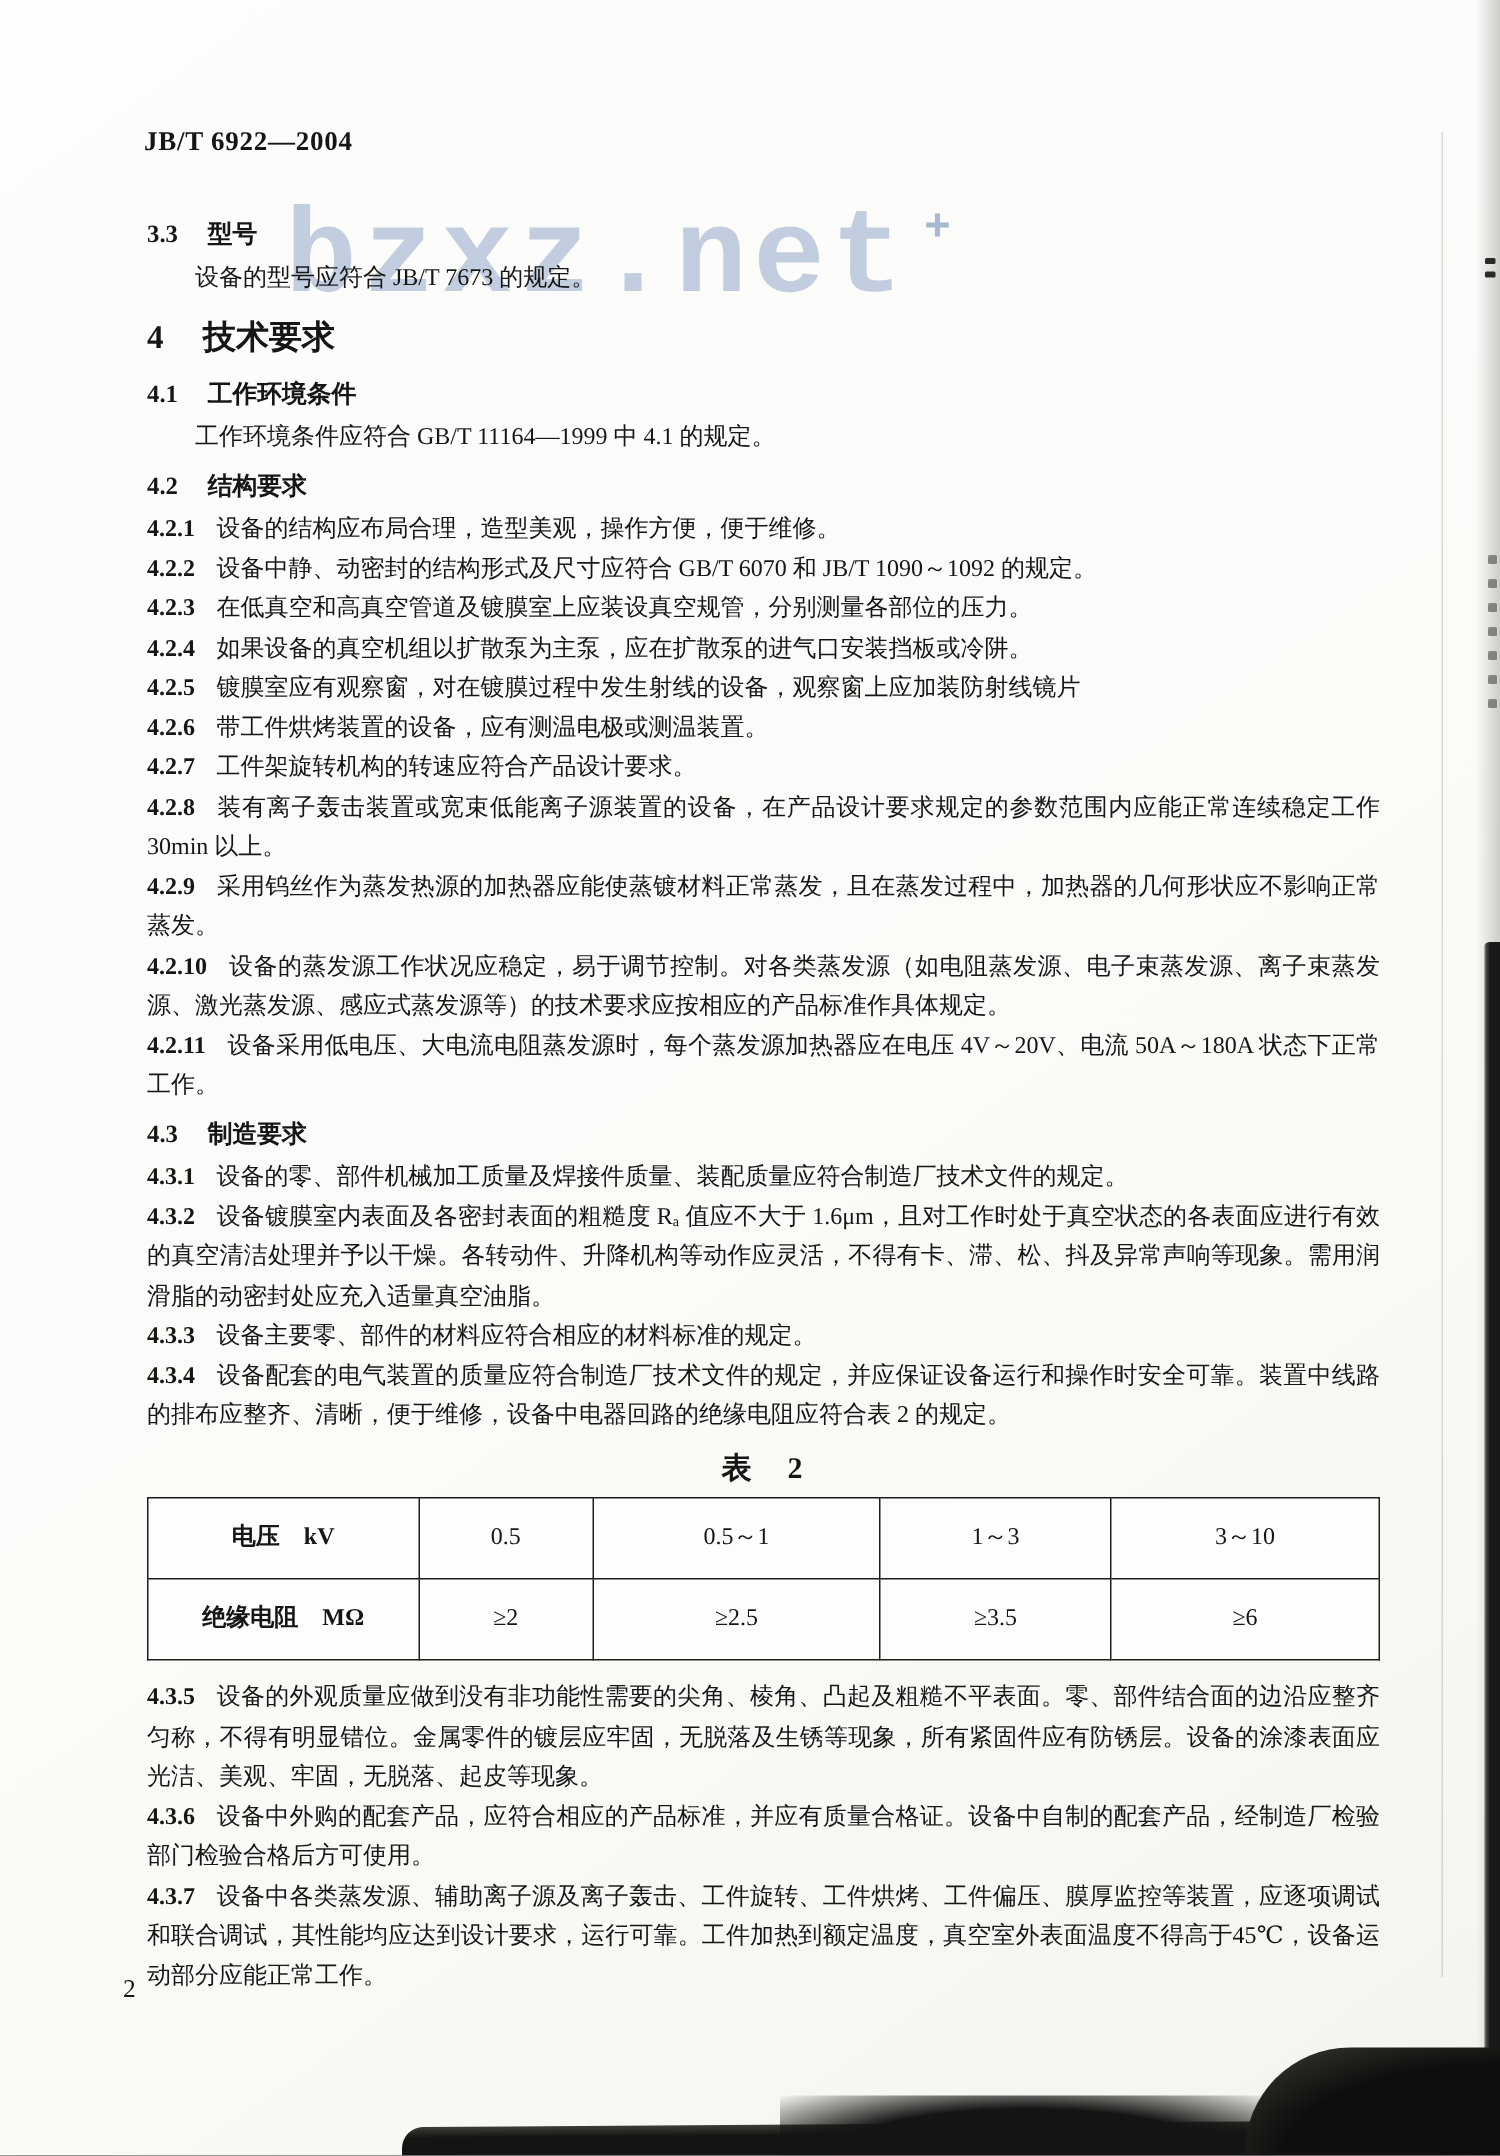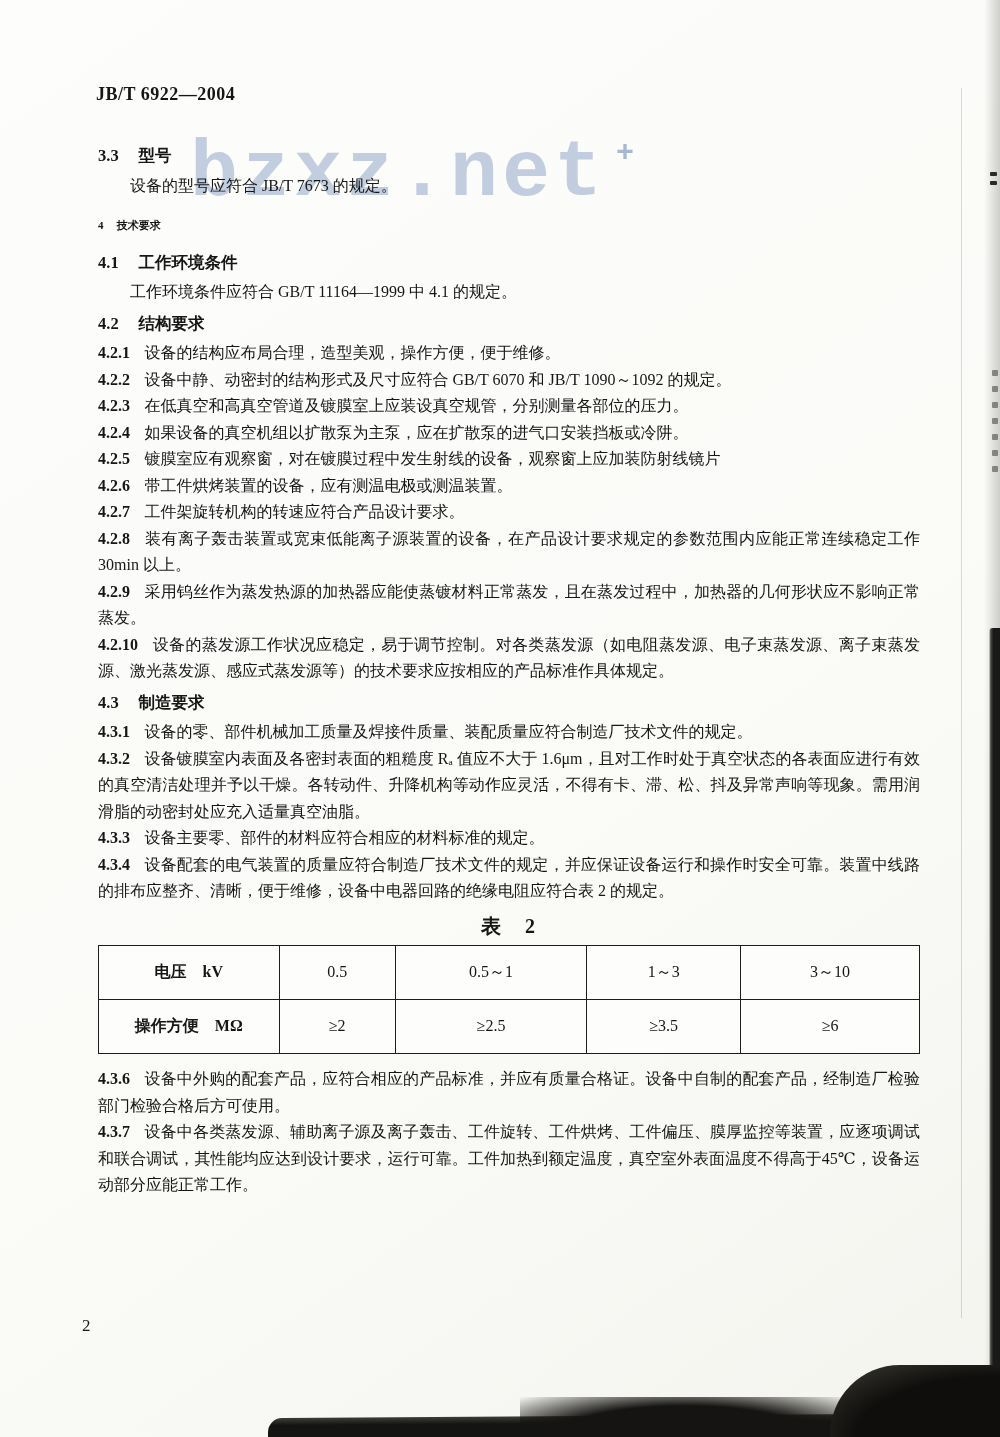--- a/index.html
+++ b/index.html
@@ -49,21 +49,21 @@
     position: absolute;
     left: 98px;
     top: 138px;
     width: 822px;
     font-size: 16px;
     line-height: 26.5px;
     z-index: 2;
     text-align: justify;
   }
 
-  .h-main { font-weight: bold; font-size: 11px; margin: 13px 0 11px; }
+  .h-main { font-weight: bold; font-size: 22px; margin: 13px 0 11px; }
   .h-sub  { font-weight: bold; font-size: 16.5px; margin: 5px 0 3px; }
   .h-main .num, .h-sub .num { margin-right: 1.2em; }
 
   .p-indent { text-indent: 2em; margin: 0; }
 
   .clause { margin: 0; }
   .clause .num { font-weight: bold; margin-right: 0.9em; white-space: nowrap; }
 
   .table-wrap { margin: 8px 0 12px; }
   .table-caption { text-align: center; font-weight: bold; font-size: 20px; margin: 4px 0 6px; letter-spacing: 2px; }
@@ -165,20 +165,21 @@
     <div class="clause"><span class="num">4.2.1</span><span>设备的结构应布局合理，造型美观，操作方便，便于维修。</span></div>
     <div class="clause"><span class="num">4.2.2</span><span>设备中静、动密封的结构形式及尺寸应符合 GB/T 6070 和 JB/T 1090～1092 的规定。</span></div>
     <div class="clause"><span class="num">4.2.3</span><span>在低真空和高真空管道及镀膜室上应装设真空规管，分别测量各部位的压力。</span></div>
     <div class="clause"><span class="num">4.2.4</span><span>如果设备的真空机组以扩散泵为主泵，应在扩散泵的进气口安装挡板或冷阱。</span></div>
     <div class="clause"><span class="num">4.2.5</span><span>镀膜室应有观察窗，对在镀膜过程中发生射线的设备，观察窗上应加装防射线镜片</span></div>
     <div class="clause"><span class="num">4.2.6</span><span>带工件烘烤装置的设备，应有测温电极或测温装置。</span></div>
     <div class="clause"><span class="num">4.2.7</span><span>工件架旋转机构的转速应符合产品设计要求。</span></div>
     <div class="clause"><span class="num">4.2.8</span><span>装有离子轰击装置或宽束低能离子源装置的设备，在产品设计要求规定的参数范围内应能正常连续稳定工作 30min 以上。</span></div>
     <div class="clause"><span class="num">4.2.9</span><span>采用钨丝作为蒸发热源的加热器应能使蒸镀材料正常蒸发，且在蒸发过程中，加热器的几何形状应不影响正常蒸发。</span></div>
     <div class="clause"><span class="num">4.2.10</span><span>设备的蒸发源工作状况应稳定，易于调节控制。对各类蒸发源（如电阻蒸发源、电子束蒸发源、离子束蒸发源、激光蒸发源、感应式蒸发源等）的技术要求应按相应的产品标准作具体规定。</span></div>
+    <div class="clause"><span class="num">4.2.11</span><span>设备采用低电压、大电流电阻蒸发源时，每个蒸发源加热器应在电压 4V～20V、电流 50A～180A 状态下正常工作。</span></div>
 
     <div class="h-sub">
       <span class="num">4.3</span><span>制造要求</span>
     </div>
 
     <div class="clause"><span class="num">4.3.1</span><span>设备的零、部件机械加工质量及焊接件质量、装配质量应符合制造厂技术文件的规定。</span></div>
     <div class="clause"><span class="num">4.3.2</span><span>设备镀膜室内表面及各密封表面的粗糙度 Rₐ 值应不大于 1.6μm，且对工作时处于真空状态的各表面应进行有效的真空清洁处理并予以干燥。各转动件、升降机构等动作应灵活，不得有卡、滞、松、抖及异常声响等现象。需用润滑脂的动密封处应充入适量真空油脂。</span></div>
     <div class="clause"><span class="num">4.3.3</span><span>设备主要零、部件的材料应符合相应的材料标准的规定。</span></div>
     <div class="clause"><span class="num">4.3.4</span><span>设备配套的电气装置的质量应符合制造厂技术文件的规定，并应保证设备运行和操作时安全可靠。装置中线路的排布应整齐、清晰，便于维修，设备中电器回路的绝缘电阻应符合表 2 的规定。</span></div>
 
@@ -187,30 +188,31 @@
       <table class="spec">
         <tbody>
           <tr>
             <td class="label">电压　kV</td>
             <td>0.5</td>
             <td>0.5～1</td>
             <td>1～3</td>
             <td>3～10</td>
           </tr>
           <tr>
-            <td class="label">操作方便　MΩ</td>
+            <td class="label">绝缘电阻　MΩ</td>
             <td>≥2</td>
             <td>≥2.5</td>
             <td>≥3.5</td>
             <td>≥6</td>
           </tr>
         </tbody>
       </table>
     </div>
 
+    <div class="clause"><span class="num">4.3.5</span><span>设备的外观质量应做到没有非功能性需要的尖角、棱角、凸起及粗糙不平表面。零、部件结合面的边沿应整齐匀称，不得有明显错位。金属零件的镀层应牢固，无脱落及生锈等现象，所有紧固件应有防锈层。设备的涂漆表面应光洁、美观、牢固，无脱落、起皮等现象。</span></div>
     <div class="clause"><span class="num">4.3.6</span><span>设备中外购的配套产品，应符合相应的产品标准，并应有质量合格证。设备中自制的配套产品，经制造厂检验部门检验合格后方可使用。</span></div>
     <div class="clause"><span class="num">4.3.7</span><span>设备中各类蒸发源、辅助离子源及离子轰击、工件旋转、工件烘烤、工件偏压、膜厚监控等装置，应逐项调试和联合调试，其性能均应达到设计要求，运行可靠。工件加热到额定温度，真空室外表面温度不得高于45℃，设备运动部分应能正常工作。</span></div>
 
   </div>
 
   <div class="page-number">2</div>
 
   <div class="edge-right-light"></div>
   <div class="margin-line"></div>
   <div class="marks-top-right">

